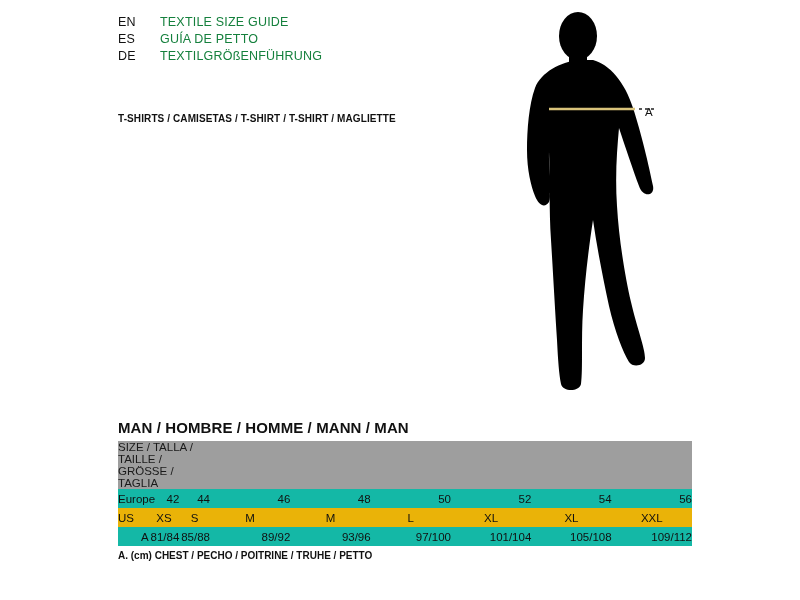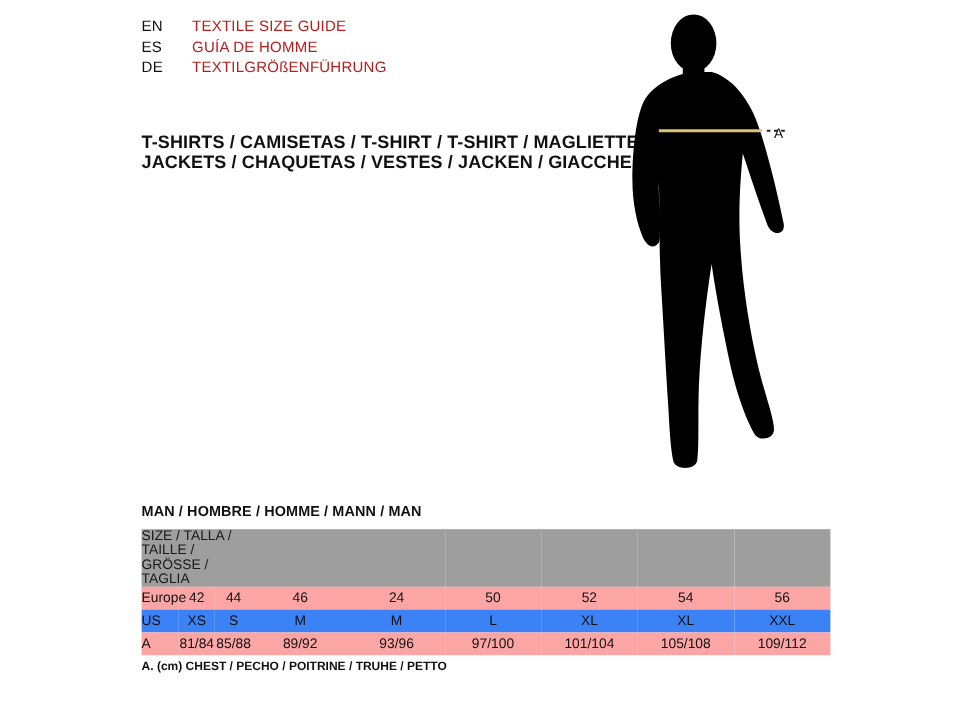--- a/index.html
+++ b/index.html
@@ -36,31 +36,31 @@
   }
   .lang-code {
     width: 42px;
     font-size: 12.5px;
     letter-spacing: 0.2px;
     color: #111111;
   }
   .lang-text {
     font-size: 12.5px;
     letter-spacing: 0.2px;
-    color: #b91c1c;
+    color: #15803d;
   }
 
   .product-lines {
     position: absolute;
     left: 118px;
     top: 110px;
     width: 420px;
   }
   .product-line {
-    font-size: 15px;
+    font-size: 10px;
     font-weight: bold;
     line-height: 17px;
     letter-spacing: 0.1px;
     color: #111111;
   }
 
   
   .figure-wrap {
     position: absolute;
     left: 505px;
@@ -76,21 +76,21 @@
     top: 106px;
     font-size: 11.5px;
     color: #111111;
   }
 
   
   .table-title {
     position: absolute;
     left: 118px;
     top: 419px;
-    font-size: 12px;
+    font-size: 15px;
     font-weight: bold;
     letter-spacing: 0.1px;
     color: #111111;
   }
 
   .size-table {
     position: absolute;
     left: 118px;
     top: 441px;
     width: 574px;
@@ -104,24 +104,25 @@
     padding: 0;
     vertical-align: middle;
   }
   .size-table tr.header-row td {
     background: #9e9e9e;
     color: #1a1a1a;
     font-size: 11.5px;
     font-weight: normal;
   }
   .size-table tr.alt td {
-    background: #3b82f6;
+    background: #eab308;
   }
   .size-table tr.plain td {
-    background: #fca5a5;
+    background: #14b8a6;
+    text-align: right;
   }
   .col-label {
     width: 92px;
     padding-left: 4px;
   }
   .cell {
     text-align: center;
   }
 
   .footnote {
@@ -138,31 +139,30 @@
 
 <div id="page">
 
   <div class="lang-block">
     <div class="lang-row">
       <span class="lang-code">EN</span>
       <span class="lang-text">TEXTILE SIZE GUIDE</span>
     </div>
     <div class="lang-row">
       <span class="lang-code">ES</span>
-      <span class="lang-text">GUÍA DE HOMME</span>
+      <span class="lang-text">GUÍA DE PETTO</span>
     </div>
     <div class="lang-row">
       <span class="lang-code">DE</span>
       <span class="lang-text">TEXTILGRÖßENFÜHRUNG</span>
     </div>
   </div>
 
   <div class="product-lines">
     <div class="product-line">T-SHIRTS / CAMISETAS / T-SHIRT / T-SHIRT / MAGLIETTE</div>
-    <div class="product-line">JACKETS / CHAQUETAS / VESTES / JACKEN / GIACCHE</div>
   </div>
 
   <div class="figure-wrap">
     <svg class="figure-svg" width="200" height="395" viewBox="0 0 200 395">
 
       <ellipse cx="73" cy="26" rx="19" ry="24" fill="#000000"></ellipse>
 
       <rect x="64" y="44" width="18" height="14" fill="#000000"></rect>
 
       <path fill="#000000" d="
@@ -210,21 +210,21 @@
         <td></td>
         <td></td>
         <td></td>
         <td></td>
       </tr>
       <tr class="plain">
         <td class="col-label">Europe</td>
         <td class="cell">42</td>
         <td class="cell">44</td>
         <td class="cell">46</td>
-        <td class="cell">24</td>
+        <td class="cell">48</td>
         <td class="cell">50</td>
         <td class="cell">52</td>
         <td class="cell">54</td>
         <td class="cell">56</td>
       </tr>
       <tr class="alt">
         <td class="col-label">US</td>
         <td class="cell">XS</td>
         <td class="cell">S</td>
         <td class="cell">M</td>

